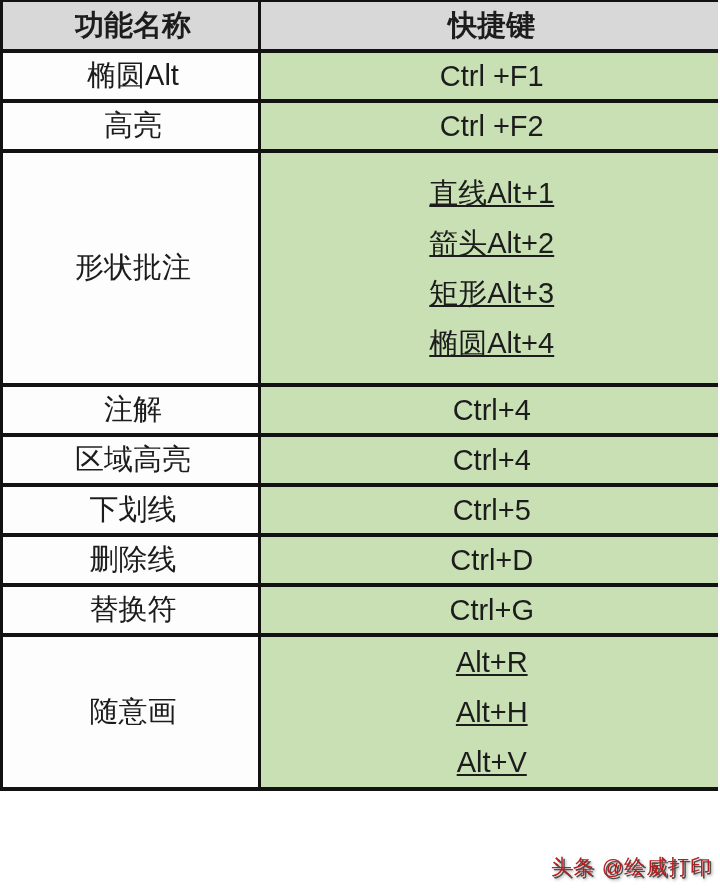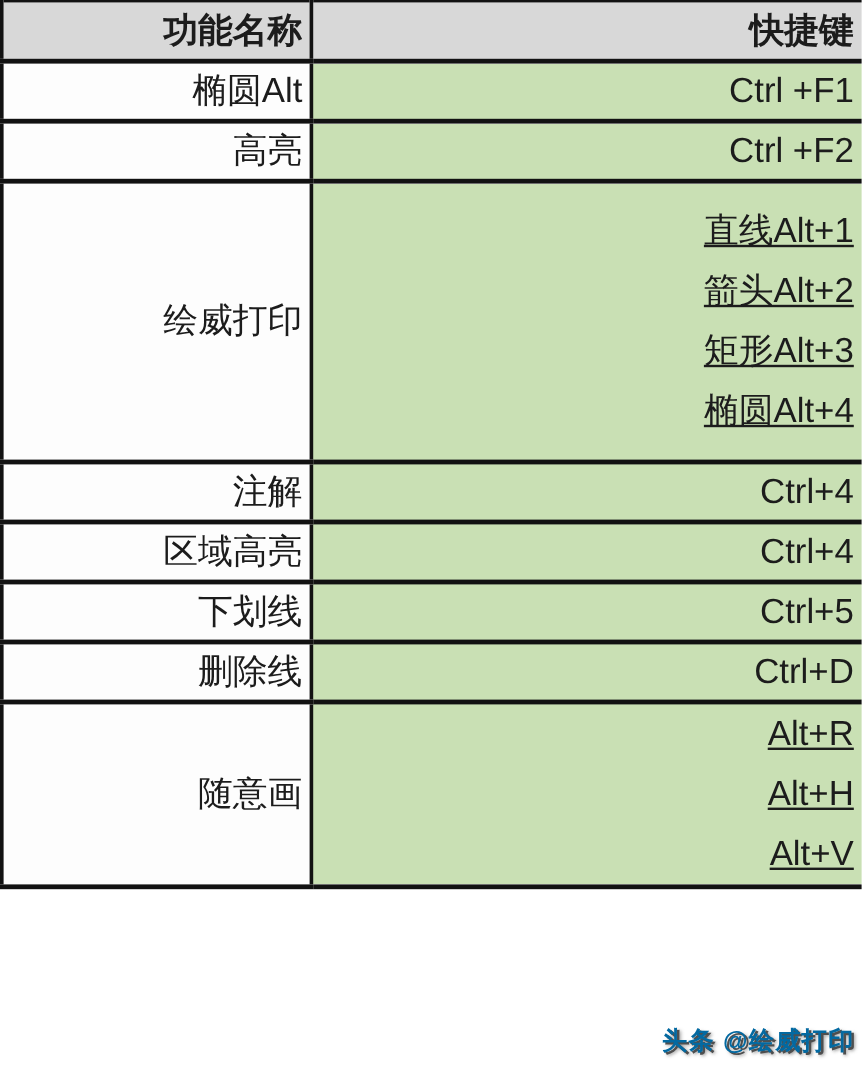--- a/index.html
+++ b/index.html
@@ -27,21 +27,21 @@
   col.c-fn  { width: 258px; }
   col.c-key { width: 458px; }
   th, td {
     border: 3px solid var(--border);
     border-top-width: 4px;
     border-bottom-width: 4px;
     padding: 0 6px 0 11px;
     font-size: 29px;
     color: var(--text);
     vertical-align: middle;
-    text-align: right;
+    text-align: center;
     overflow: hidden;
     white-space: nowrap;
   }
   th:last-child, td:last-child { border-right: none; }
   thead th {
     background: var(--header-bg);
     border-top-width: 2px;
     font-weight: 600;
     height: 50px;
   }
@@ -49,23 +49,23 @@
   td.key { background: var(--shortcut-bg); }
   tr.h-std    { height: 50px; }
   tr.h-shapes { height: 234px; }
   tr.h-draw   { height: 152px; }
   .key-line { line-height: 50px; text-decoration: underline; }
   .watermark {
     position: absolute;
     right: 8px;
     bottom: 9px;
     font-size: 21px;
-    font-weight: bold;
+    font-weight: normal;
     letter-spacing: 1px;
-    color: #0369a1;
+    color: #b91c1c;
     text-shadow: 2px 2px 0 #4f4f4f, 3px 3px 3px rgba(60,60,60,0.55);
     white-space: nowrap;
   }
 </style>
 </head>
 <body>
 
 <div class="page">
   <table class="shortcut-table">
     <colgroup>
@@ -81,21 +81,21 @@
     <tbody>
       <tr class="h-std">
         <td class="fn">椭圆Alt</td>
         <td class="key">Ctrl +F1</td>
       </tr>
       <tr class="h-std">
         <td class="fn">高亮</td>
         <td class="key">Ctrl +F2</td>
       </tr>
       <tr class="h-shapes">
-        <td class="fn">绘威打印</td>
+        <td class="fn">形状批注</td>
         <td class="key">
           <div class="key-line">直线Alt+1</div>
           <div class="key-line">箭头Alt+2</div>
           <div class="key-line">矩形Alt+3</div>
           <div class="key-line">椭圆Alt+4</div>
         </td>
       </tr>
       <tr class="h-std">
         <td class="fn">注解</td>
         <td class="key">Ctrl+4</td>
@@ -105,20 +105,24 @@
         <td class="key">Ctrl+4</td>
       </tr>
       <tr class="h-std">
         <td class="fn">下划线</td>
         <td class="key">Ctrl+5</td>
       </tr>
       <tr class="h-std">
         <td class="fn">删除线</td>
         <td class="key">Ctrl+D</td>
       </tr>
+      <tr class="h-std">
+        <td class="fn">替换符</td>
+        <td class="key">Ctrl+G</td>
+      </tr>
       <tr class="h-draw">
         <td class="fn">随意画</td>
         <td class="key">
           <div class="key-line">Alt+R</div>
           <div class="key-line">Alt+H</div>
           <div class="key-line">Alt+V</div>
         </td>
       </tr>
     </tbody>
   </table>

